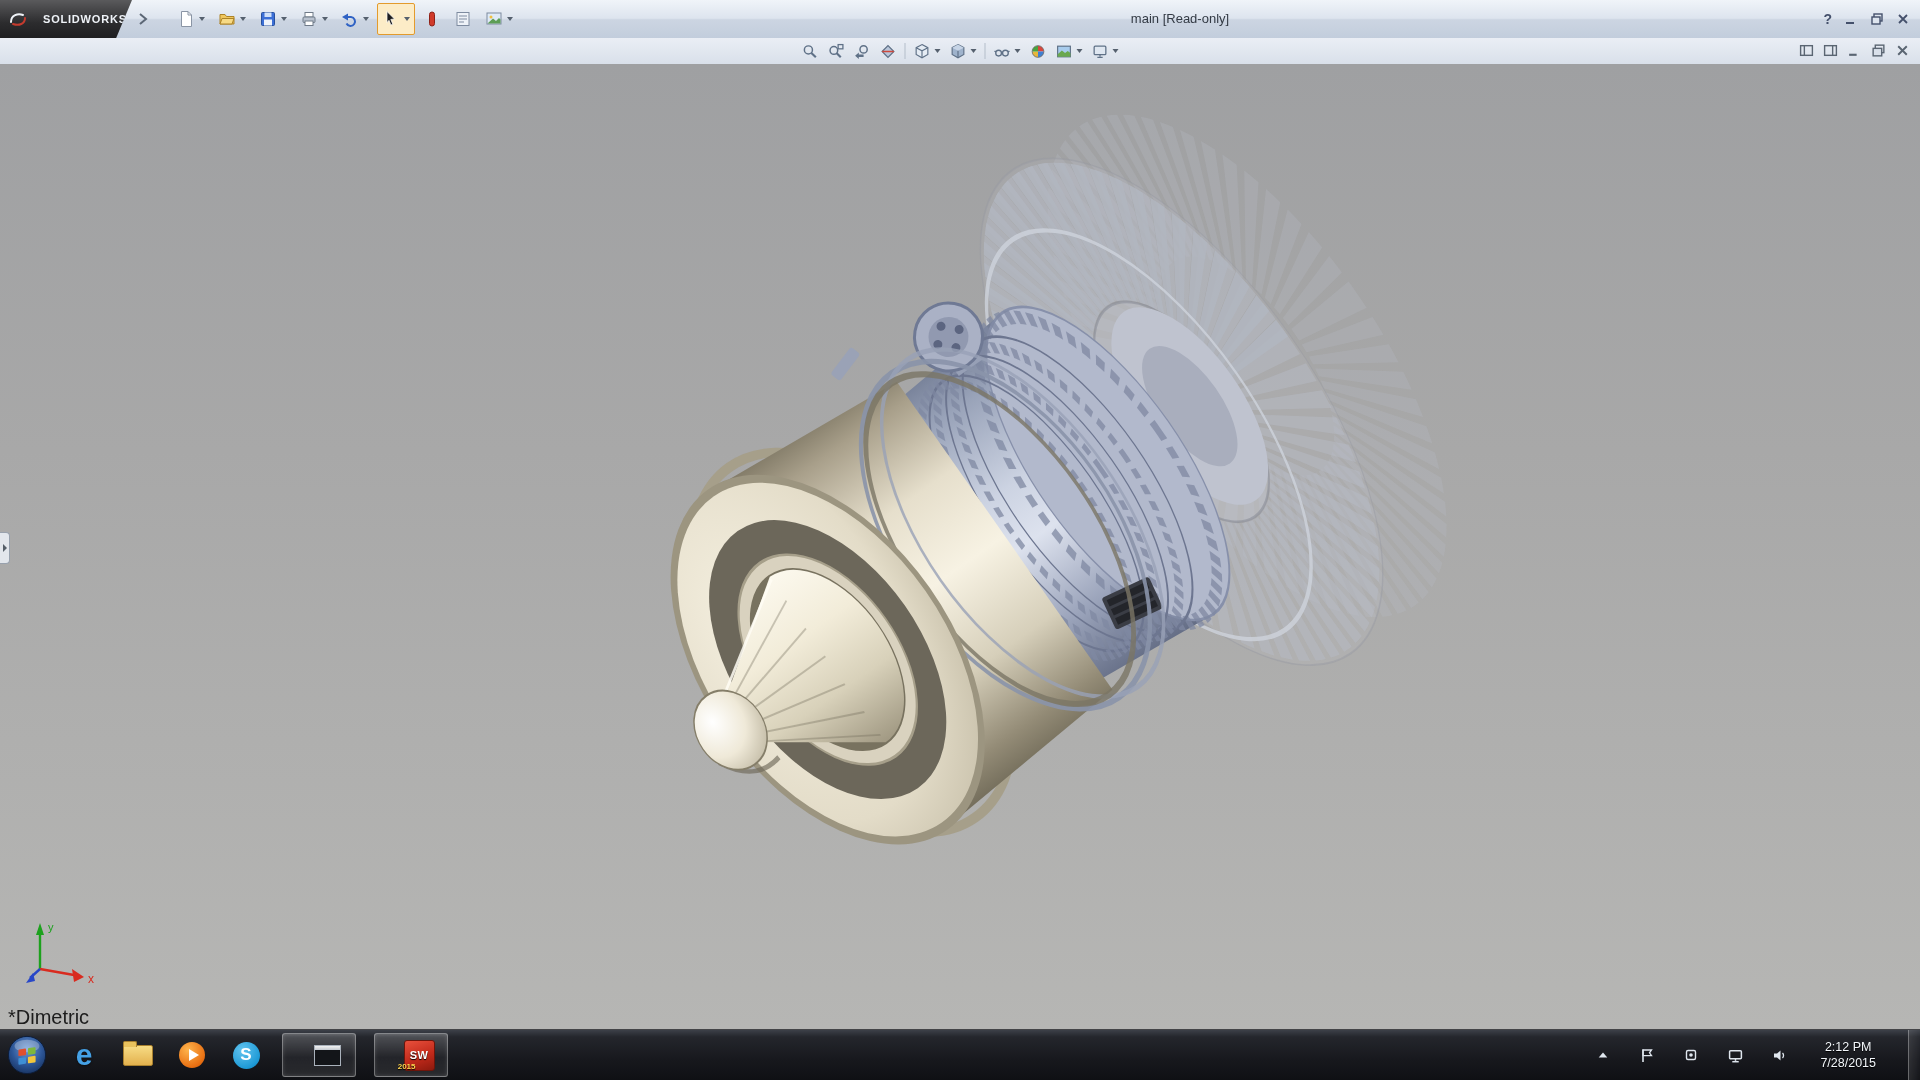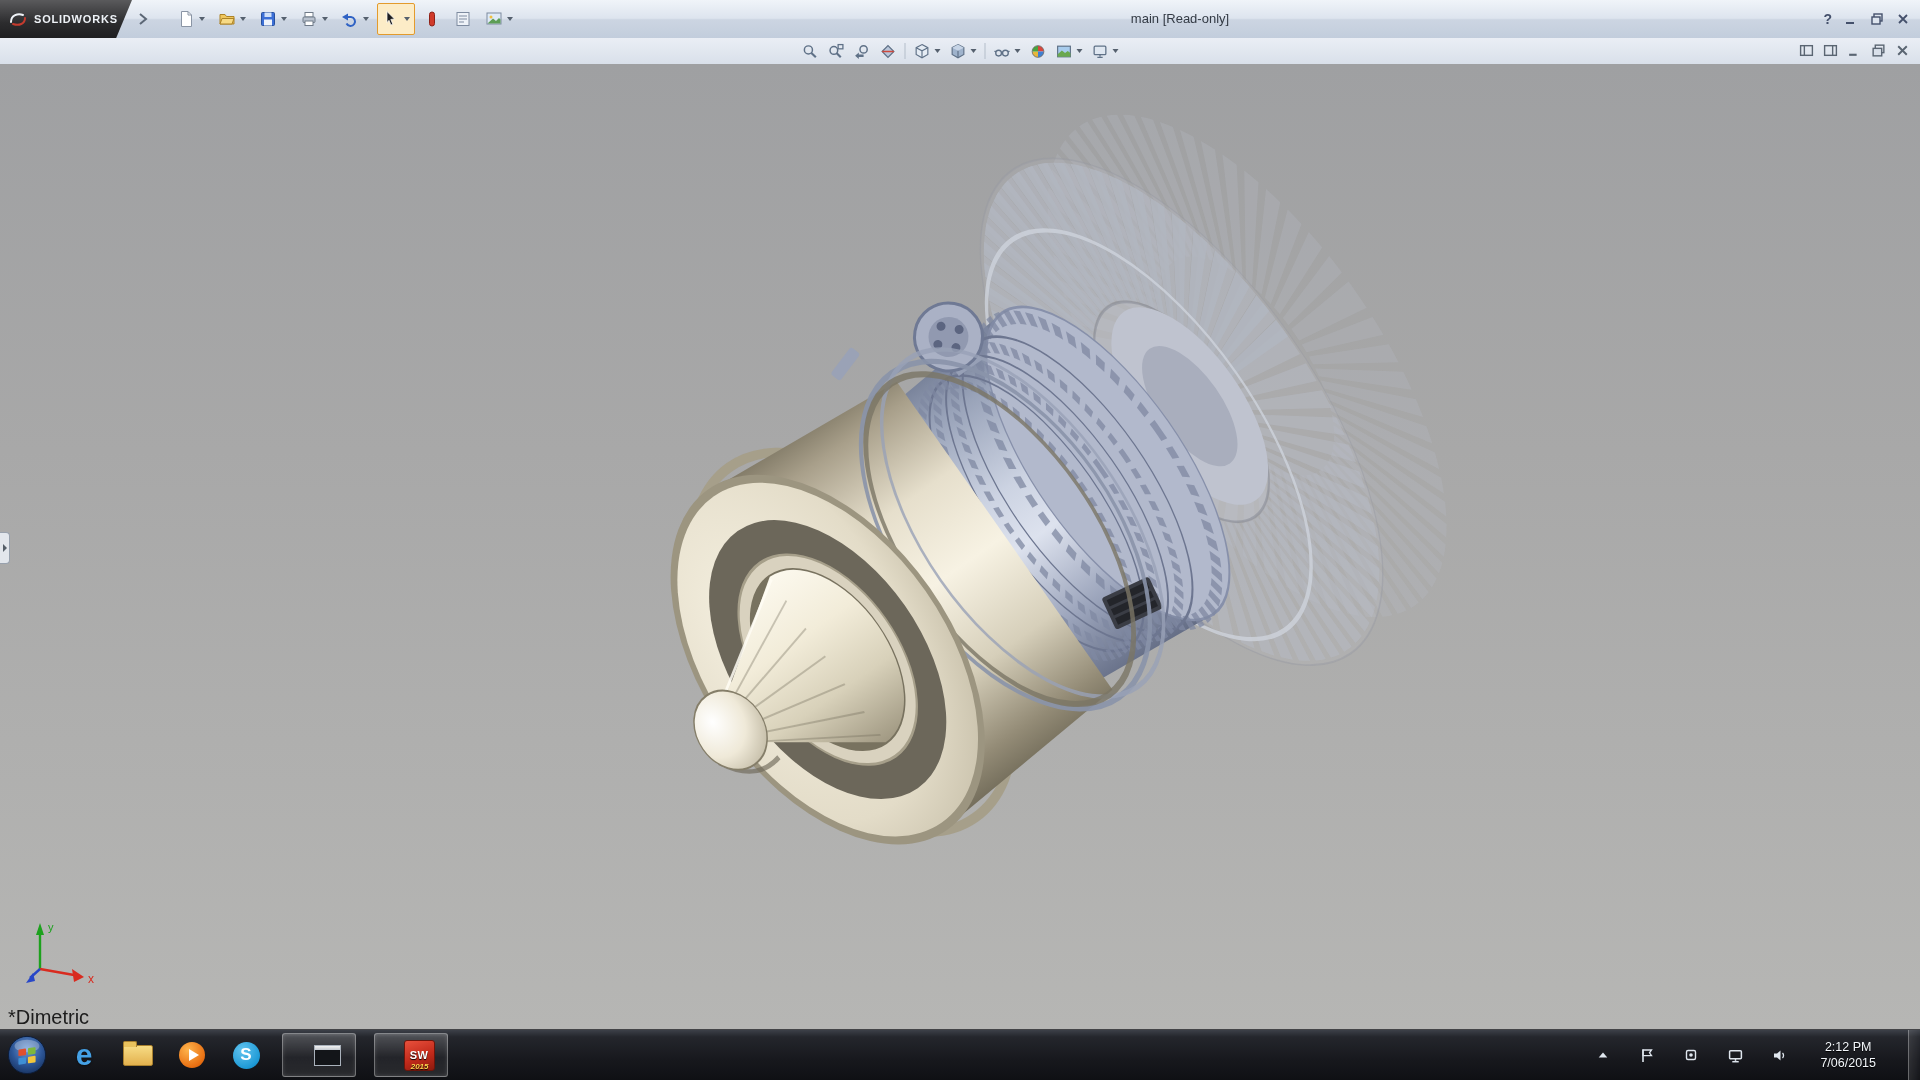--- a/index.html
+++ b/index.html
@@ -2,21 +2,21 @@
 <html><head>
 <meta charset="utf-8">
 <style>
   html,body{margin:0;padding:0;background:#000;font-family:"Liberation Sans",sans-serif;}
   .screen{position:relative;width:1920px;height:1080px;overflow:hidden;background:#a8a8a8;user-select:none;}
 
   
   .titlebar{position:absolute;top:0;left:0;right:0;height:38px;
     background:linear-gradient(180deg,#f0f4f9 0%,#dde4ee 48%,#ccd5e2 52%,#c2cddc 100%);
     border-bottom:1px solid #a7b2c2;}
-  .sw-logo{position:absolute;left:0;top:0;width:132px;height:38px;display:flex;align-items:center;gap:6px;
+  .sw-logo{position:absolute;left:0;top:0;width:132px;height:38px;display:flex;align-items:center;gap:15px;
     padding-left:8px;box-sizing:border-box;color:#eef2f7;
     background:linear-gradient(180deg,#5a5a5c,#2c2c2e 60%,#1f1f21);
     clip-path:polygon(0 0,100% 0,88% 100%,0 100%);}
   .sw-logo .brand{font-size:11px;font-weight:bold;letter-spacing:0.8px;}
   .logo-flyout{position:absolute;left:138px;top:12px;width:10px;height:14px;color:#5c6775;cursor:pointer;}
   .main-toolbar{position:absolute;left:172px;top:3px;height:32px;display:flex;align-items:center;gap:3px;}
   .tb-btn{display:flex;align-items:center;height:30px;padding:0 4px;border:1px solid transparent;border-radius:2px;}
   .tb-btn.active{border-color:#e39b2d;background:#fcecc7;}
   .caret{width:0;height:0;border-left:3.5px solid transparent;border-right:3.5px solid transparent;
     border-top:4px solid #55606e;margin-left:4px;}
@@ -62,21 +62,21 @@
     display:flex;align-items:center;justify-content:center;}
   .media-icon .play{width:0;height:0;border-top:6px solid transparent;border-bottom:6px solid transparent;border-left:10px solid #fff;margin-left:3px;}
   .skype-icon{width:27px;height:27px;border-radius:50%;background:radial-gradient(circle at 35% 30%,#62c4f0,#1e9ad6 70%,#0d77ad);
     color:#fff;font-weight:bold;font-size:17px;display:flex;align-items:center;justify-content:center;}
   .cmd-icon{position:relative;width:27px;height:21px;background:#131519;border:1px solid #aab2bc;box-sizing:border-box;}
   .cmd-icon::before{content:"";position:absolute;left:0;top:0;right:0;height:4px;background:linear-gradient(180deg,#f2f2f2,#c4c9d0);}
   .sw-icon{position:relative;width:29px;height:29px;border-radius:3px;
     background:linear-gradient(160deg,#e8503c,#c22a1b 55%,#8d1a0e);border:1px solid #6d150b;
     display:flex;align-items:center;justify-content:center;}
   .sw-icon .letters{color:#fff;font-weight:bold;font-size:11px;letter-spacing:0.5px;text-shadow:0 1px 1px #000;}
-  .sw-icon .badge{position:absolute;bottom:-1px;right:5px;font-size:8px;font-weight:bold;color:#ffd34d;text-shadow:0 1px 1px #000;font-style:italic;}
+  .sw-icon .badge{position:absolute;bottom:-1px;right:18px;font-size:8px;font-weight:bold;color:#ffd34d;text-shadow:0 1px 1px #000;}
 
   .tray{margin-left:auto;display:flex;align-items:center;height:100%;gap:26px;}
   .tray-icon{display:flex;align-items:center;justify-content:center;width:18px;height:22px;}
   .clock{color:#f2f6fa;font-size:12.5px;line-height:1.3;text-align:center;text-shadow:0 1px 1px #000;padding:0 6px;}
   .show-desktop{width:11px;height:51px;border-left:1px solid rgba(255,255,255,0.35);
     background:linear-gradient(90deg,rgba(255,255,255,0.10),rgba(255,255,255,0.02));}
 </style>
 </head>
 <body>
 
@@ -511,19 +511,19 @@
         </svg>
       </span>
       <span class="tray-icon">
         <svg width="15" height="15" viewBox="0 0 15 15">
           <polygon points="2,5.5 5,5.5 8.5,2.5 8.5,12.5 5,9.5 2,9.5" fill="#dfe6ee"></polygon>
           <path d="M10.5 5 A3.5 3.5 0 0 1 10.5 10" fill="none" stroke="#dfe6ee" stroke-width="1.3"></path>
         </svg>
       </span>
       <div class="clock">
         <div>2:12 PM</div>
-        <div>7/06/2015</div>
+        <div>7/28/2015</div>
       </div>
       <div class="show-desktop"></div>
     </div>
   </div>
 
 </div>
 
 </body></html>

